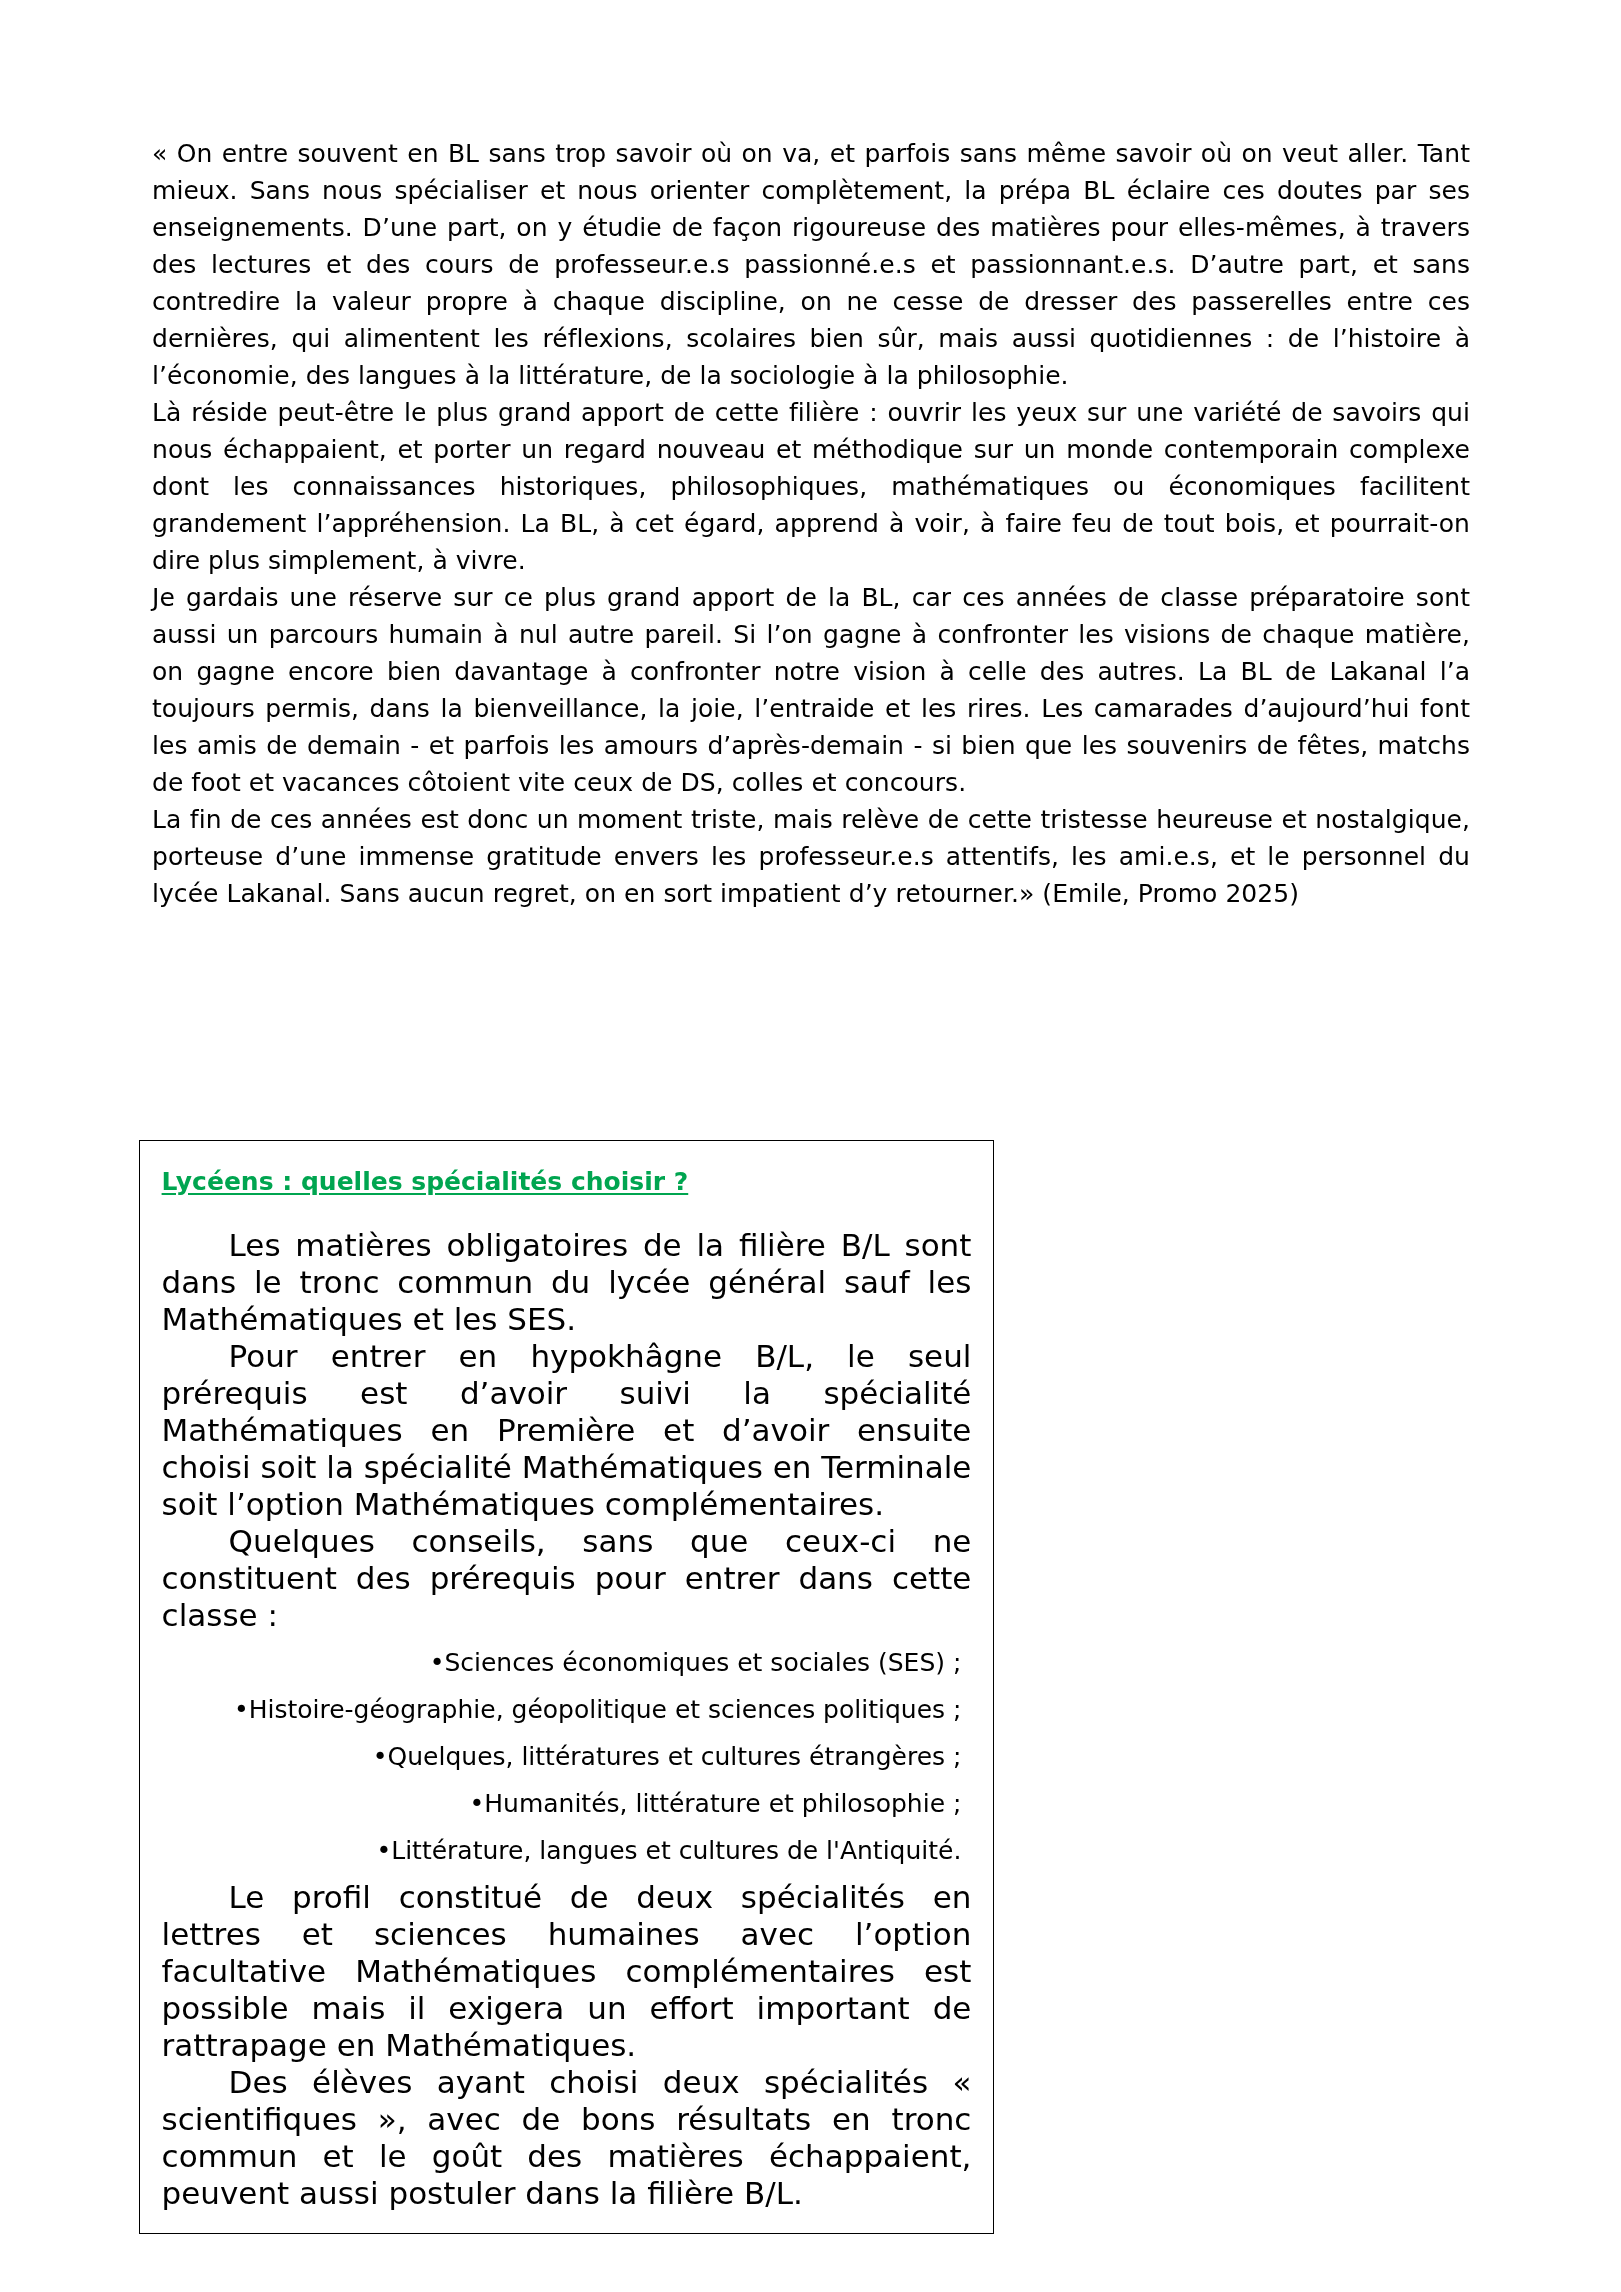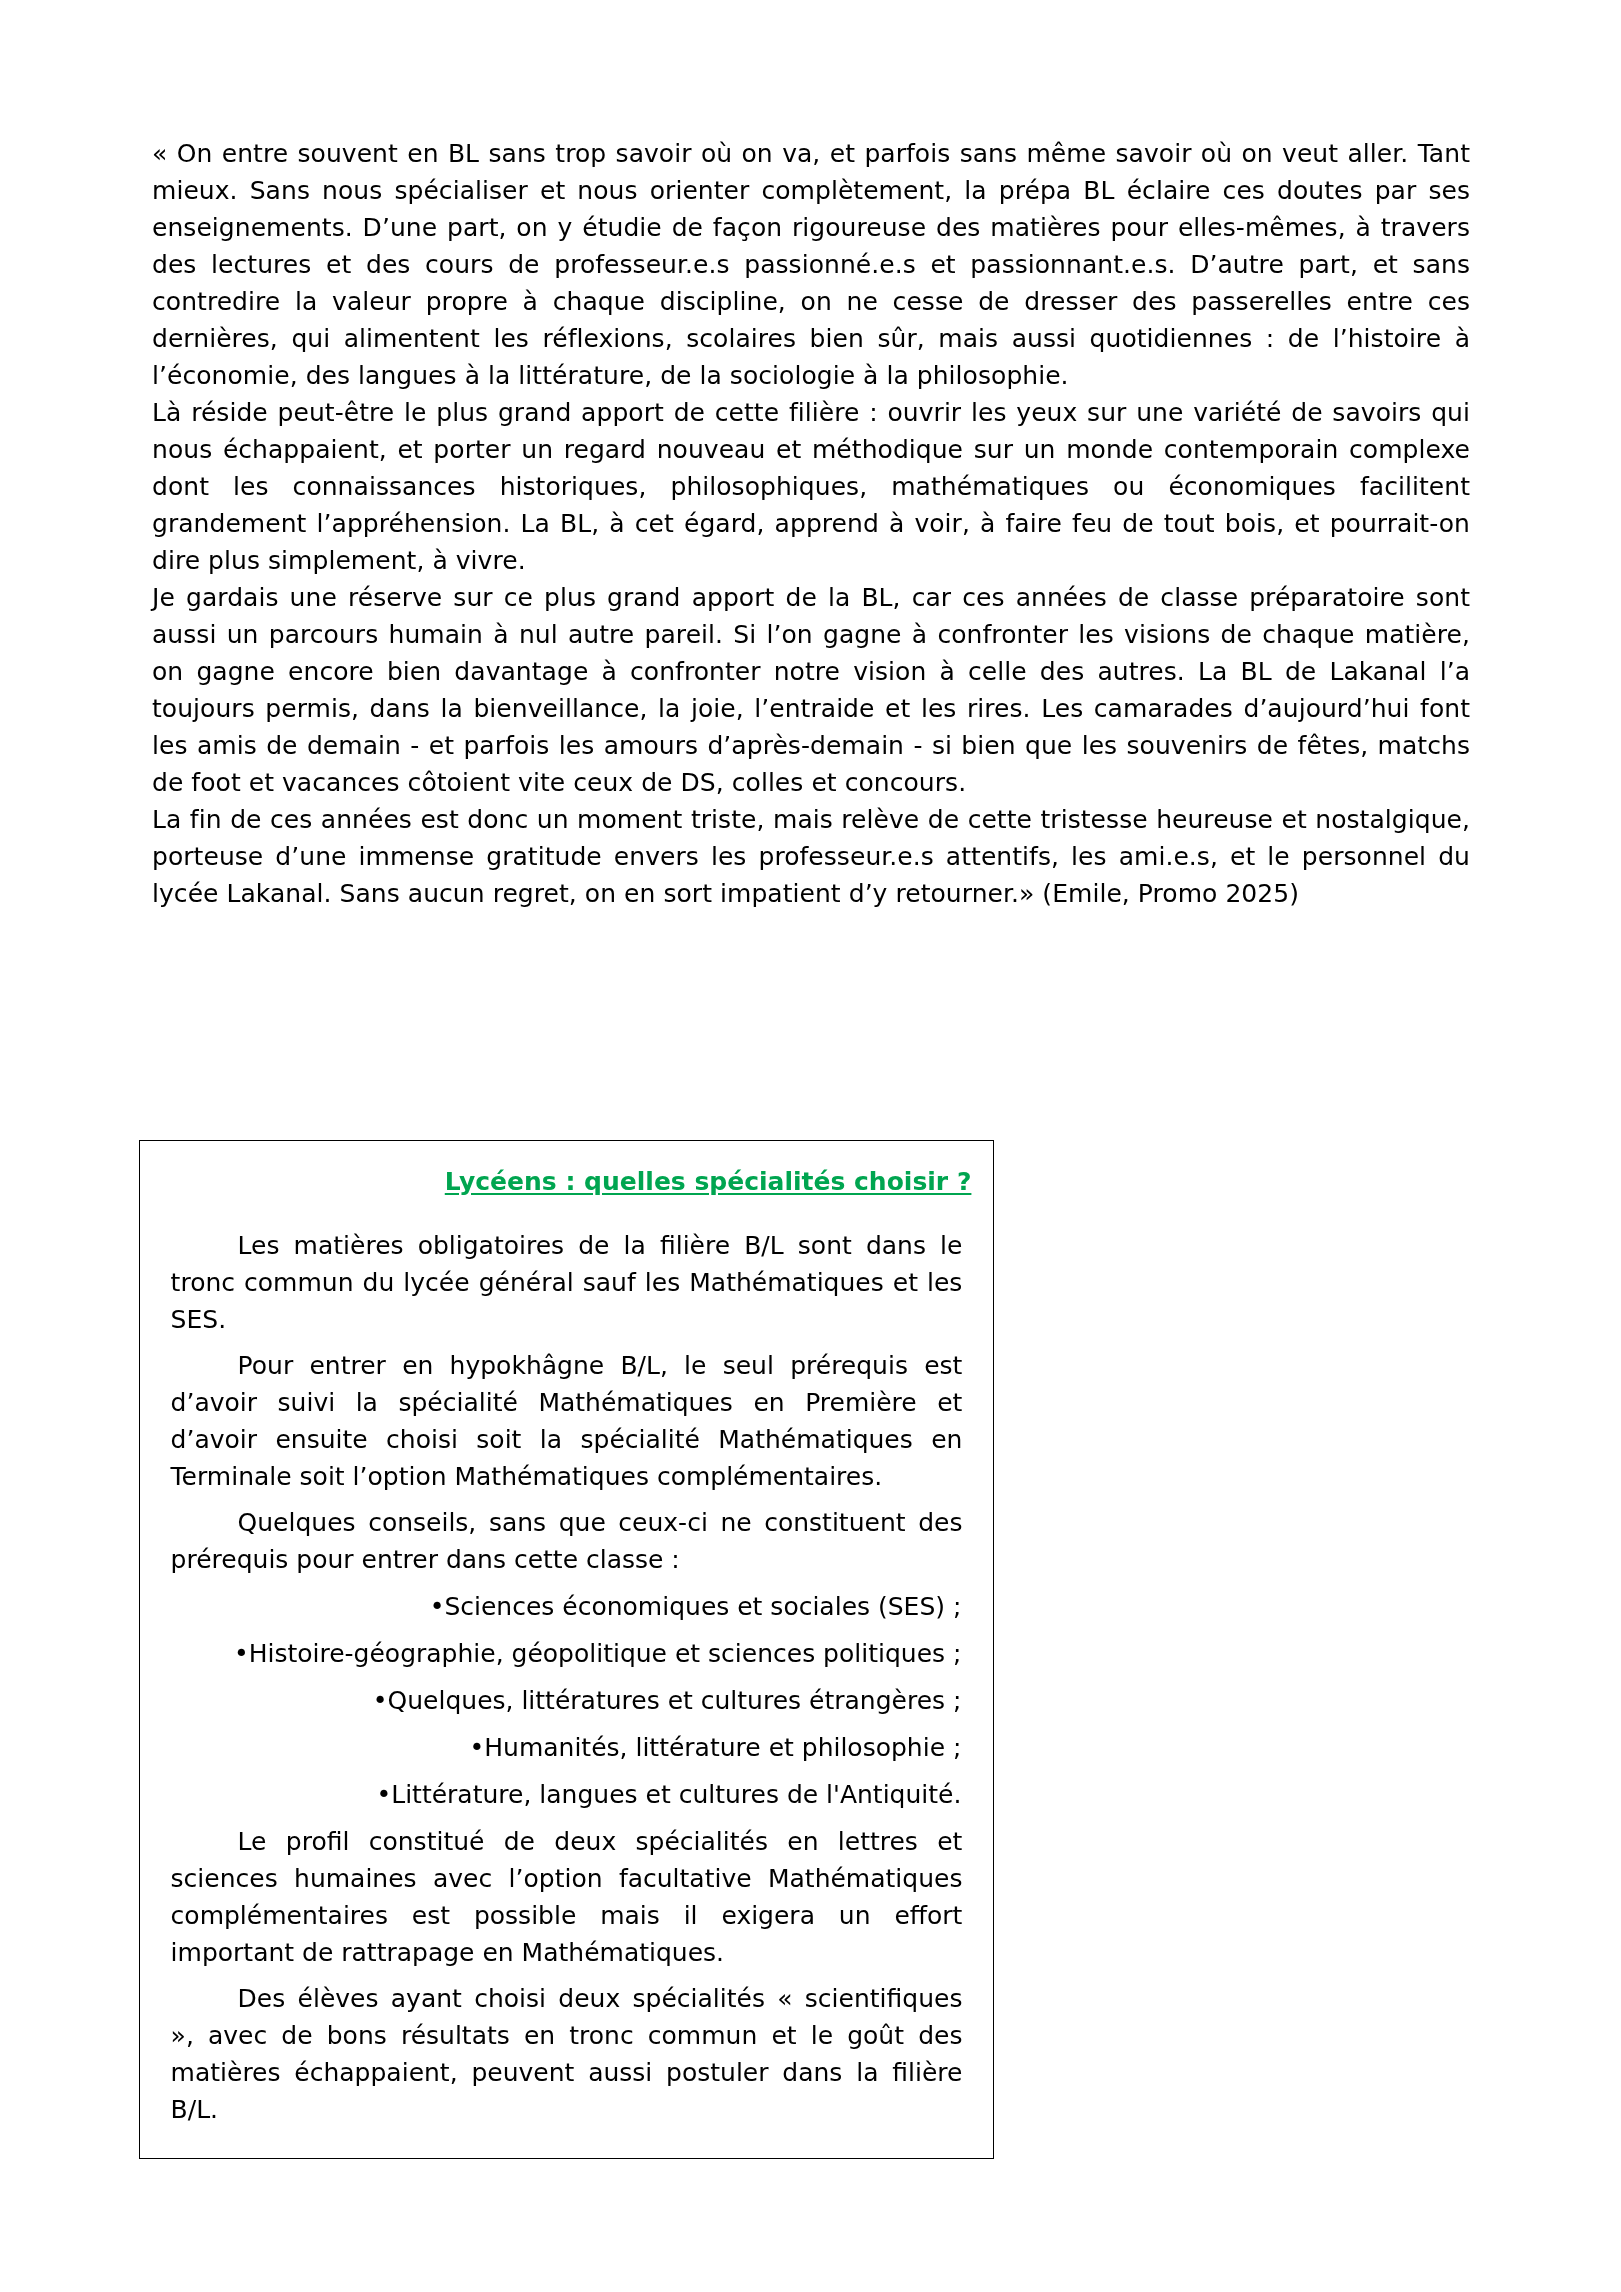--- a/index.html
+++ b/index.html
@@ -50,32 +50,32 @@
     top: 1140px;
     width: 855px;
     box-sizing: border-box;
     border: 1.6px solid #000000;
     padding: 23.5px 21.6px 21.6px 21.6px;
     background: #ffffff;
   }
 
   .box-heading {
     margin: 0 0 29px 0;
-    text-align: right;
+    text-align: left;
     font-size: 25px;
     font-weight: bold;
     line-height: 33px;
     color: #00a550;
     text-decoration: underline;
     text-underline-offset: 2.9px;
   }
 
   .box-para {
-    margin: 9px;
-    font-size: 25px;
+    margin: 0;
+    font-size: 31px;
     line-height: 37px;
     text-align: justify;
     text-justify: inter-word;
   }
 
   .box-para.indent { text-indent: 67px; }
 
   .bullet-line {
     margin: 10px;
     font-size: 25px;

